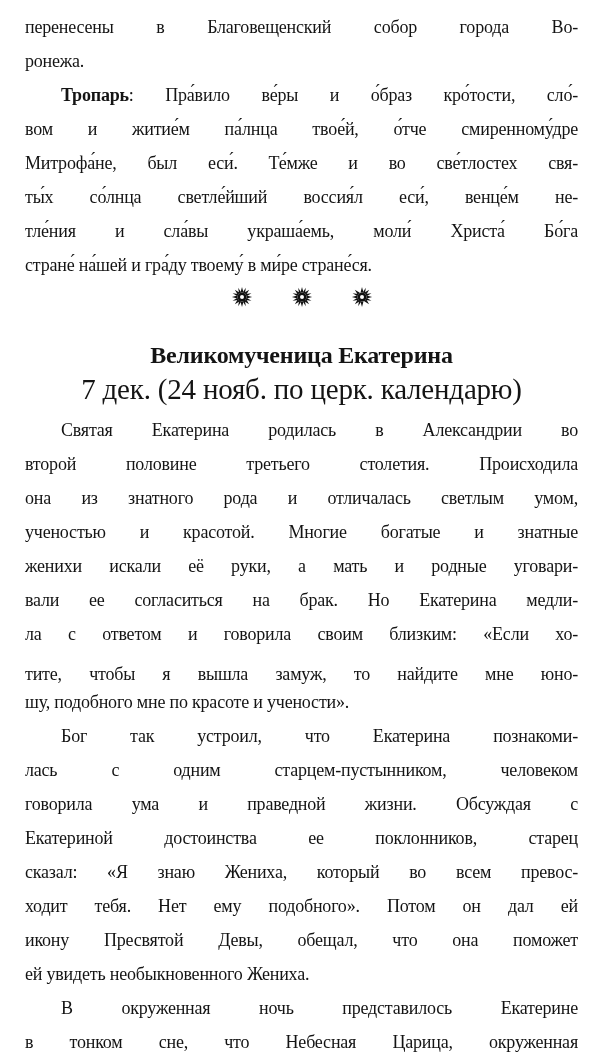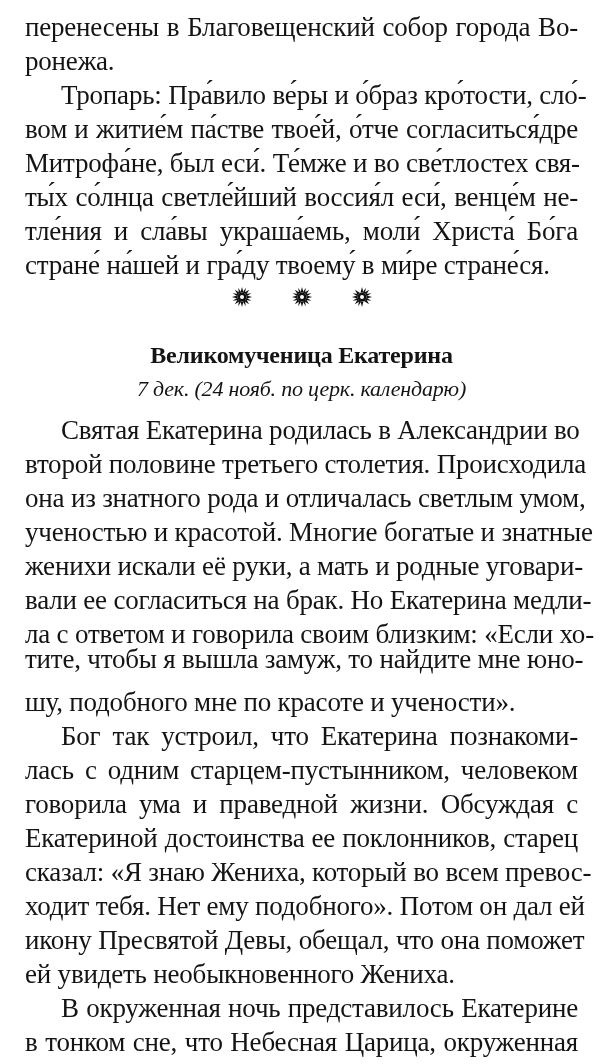--- a/index.html
+++ b/index.html
@@ -1,37 +1,37 @@
 <!DOCTYPE html>
 <html><head>
 <meta charset="utf-8">
 <style>
   html, body { margin: 0; padding: 0; background: #ffffff; }
   body { width: 600px; height: 1064px; position: relative; overflow: hidden; color: #141414; }
   .page { position: absolute; left: 25px; top: 0; width: 553px; font-family: "Liberation Serif", "DejaVu Serif", serif; }
-  .line { position: absolute; left: 0; width: 553px; font-size: 27px; line-height: 34px; white-space: nowrap; text-align: justify; text-align-last: justify; letter-spacing: -0.2px; }
+  .line { position: absolute; left: 0; width: 553px; font-size: 18px; line-height: 34px; white-space: nowrap; text-align: justify; text-align-last: justify; letter-spacing: -0.2px; }
   .line.last { text-align-last: left; }
   .line.indent { left: 36px; width: 517px; }
-  .bold { font-weight: normal; }
+  .bold { font-weight: bold; }
   .center { text-align: center; text-align-last: center !important; }
   .heading { font-weight: bold; font-size: 24px; }
-  .date { font-style: italic; font-size: 22px; }
+  .date { font-size: 29px; }
   .ornaments { position: absolute; top: 286px; left: 0; width: 553px; display: flex; justify-content: center; gap: 38px; }
   .orn { width: 22px; height: 22px; }
 </style>
 </head>
 <body>
 
 <div class="page">
 
   <div class="line" style="top:10px">перенесены в Благовещенский собор города Во-</div>
   <div class="line last" style="top:44px">ронежа.</div>
 
   <div class="line indent" style="top:78px"><span class="bold">Тропарь</span><span>: Пра́вило ве́ры и о́браз кро́тости, сло́-</span></div>
-  <div class="line" style="top:112px">вом и житие́м па́стве твое́й, о́тче согласиться́дре</div>
+  <div class="line" style="top:112px">вом и житие́м па́лнца твое́й, о́тче смиренному́дре</div>
   <div class="line" style="top:146px">Митрофа́не, был еси́. Те́мже и во све́тлостех свя-</div>
   <div class="line" style="top:180px">ты́х со́лнца светле́йший воссия́л еси́, венце́м не-</div>
   <div class="line" style="top:214px">тле́ния и сла́вы украша́емь, моли́ Христа́ Бо́га</div>
   <div class="line last" style="top:248px">стране́ на́шей и гра́ду твоему́ в ми́ре стране́ся.</div>
 
   <div class="ornaments">
     <svg class="orn" viewBox="-12 -12 24 24">
       <g fill="#111">
         <circle r="5"></circle>
         <polygon points="0,-11 1.6,-5 -1.6,-5"></polygon>
@@ -100,21 +100,21 @@
   <div class="line center heading" style="top:338px">Великомученица Екатерина</div>
   <div class="line center date" style="top:372px">7 дек. (24 нояб. по церк. календарю)</div>
 
   <div class="line indent" style="top:413px">Святая Екатерина родилась в Александрии во</div>
   <div class="line" style="top:447px">второй половине третьего столетия. Происходила</div>
   <div class="line" style="top:481px">она из знатного рода и отличалась светлым умом,</div>
   <div class="line" style="top:515px">ученостью и красотой. Многие богатые и знатные</div>
   <div class="line" style="top:549px">женихи искали её руки, а мать и родные уговари-</div>
   <div class="line" style="top:583px">вали ее согласиться на брак. Но Екатерина медли-</div>
   <div class="line" style="top:617px">ла с ответом и говорила своим близким: «Если хо-</div>
-  <div class="line" style="top:642px">тите, чтобы я вышла замуж, то найдите мне юно-</div>
+  <div class="line" style="top:657px">тите, чтобы я вышла замуж, то найдите мне юно-</div>
   <div class="line last" style="top:685px">шу, подобного мне по красоте и учености».</div>
 
   <div class="line indent" style="top:719px">Бог так устроил, что Екатерина познакоми-</div>
   <div class="line" style="top:753px">лась с одним старцем-пустынником, человеком</div>
   <div class="line" style="top:787px">говорила ума и праведной жизни. Обсуждая с</div>
   <div class="line" style="top:821px">Екатериной достоинства ее поклонников, старец</div>
   <div class="line" style="top:855px">сказал: «Я знаю Жениха, который во всем превос-</div>
   <div class="line" style="top:889px">ходит тебя. Нет ему подобного». Потом он дал ей</div>
   <div class="line" style="top:923px">икону Пресвятой Девы, обещал, что она поможет</div>
   <div class="line last" style="top:957px">ей увидеть необыкновенного Жениха.</div>

